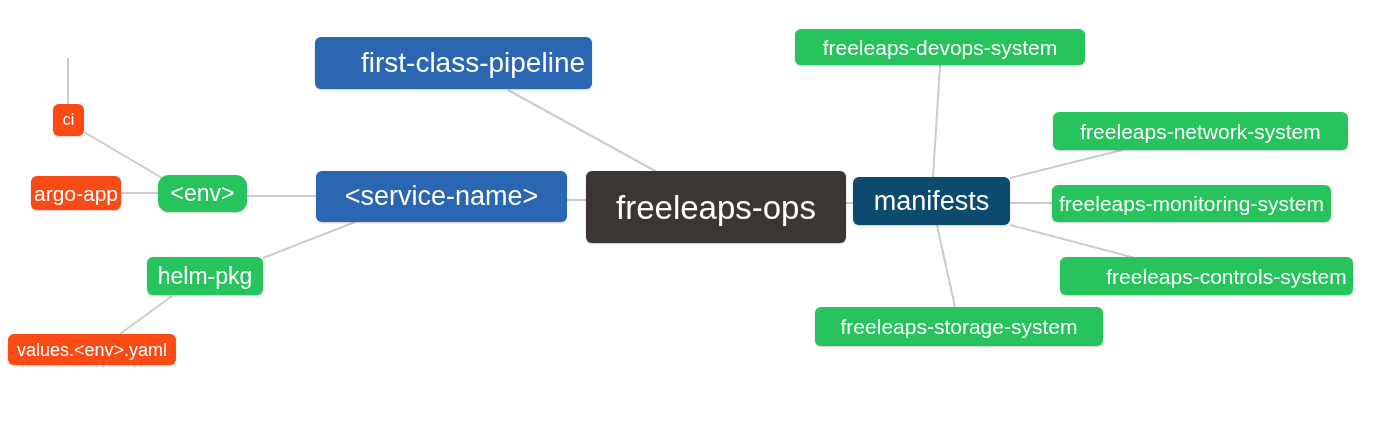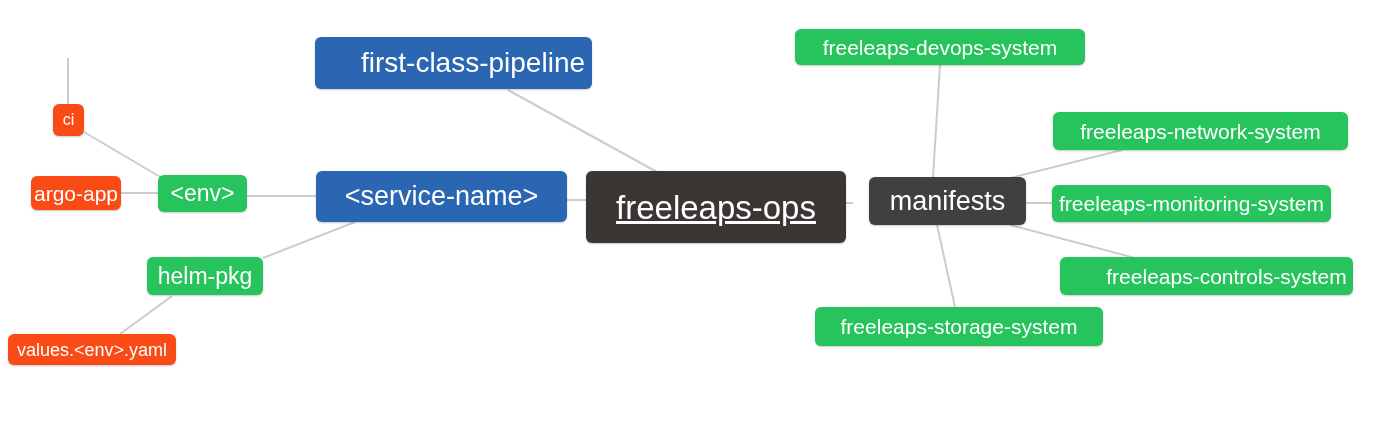--- a/index.html
+++ b/index.html
@@ -32,21 +32,21 @@
   }
   
   .n-jenkinsfile { left: 23px;  top: 28px;  width: 91px;  height: 30px; font-size: 15px; }
   .n-ci          { left: 53px;  top: 104px; width: 31px;  height: 32px; font-size: 16px; }
   .n-argo-app    { left: 31px;  top: 176px; width: 90px;  height: 34px; font-size: 21px; }
   .n-env         { left: 158px; top: 175px; width: 89px;  height: 37px; font-size: 23px; }
   .n-helm-pkg    { left: 147px; top: 257px; width: 116px; height: 38px; font-size: 23px; }
   .n-values      { left: 8px;   top: 334px; width: 168px; height: 31px; font-size: 18px; }
   .n-fcp         { left: 315px; top: 37px;  width: 277px; height: 52px; font-size: 28px; }
   .n-service     { left: 316px; top: 171px; width: 251px; height: 51px; font-size: 27px; }
-  .n-ops         { left: 586px; top: 171px; width: 260px; height: 72px; font-size: 33px; text-decoration: underline; }
+  .n-ops         { left: 586px; top: 171px; width: 260px; height: 72px; font-size: 33px; }
   .n-manifests   { left: 853px; top: 177px; width: 157px; height: 48px; font-size: 27px; }
   .n-devops      { left: 795px; top: 29px;  width: 290px; height: 36px; font-size: 21px; }
   .n-network     { left: 1053px;top: 112px; width: 295px; height: 38px; font-size: 21px; }
   .n-monitoring  { left: 1052px;top: 185px; width: 279px; height: 37px; font-size: 21px; }
   .n-controls    { left: 1060px;top: 257px; width: 293px; height: 38px; font-size: 21px; }
   .n-storage     { left: 815px; top: 307px; width: 288px; height: 39px; font-size: 21px; }
 </style>
 </head>
 <body>
 
@@ -64,26 +64,26 @@
     <line x1="846" y1="203" x2="853" y2="203" style="stroke: rgb(204, 204, 204);"></line>
     <line x1="940" y1="65" x2="933" y2="177" style="stroke: rgb(204, 204, 204);"></line>
     <line x1="1010" y1="178" x2="1122" y2="150" style="stroke: rgb(204, 204, 204);"></line>
     <line x1="1010" y1="203" x2="1052" y2="203" style="stroke: rgb(204, 204, 204);"></line>
     <line x1="1010" y1="225" x2="1135" y2="258" style="stroke: rgb(204, 204, 204);"></line>
     <line x1="937" y1="225" x2="955" y2="307" style="stroke: rgb(204, 204, 204);"></line>
   </svg>
 
   <div class="node n-ci" style="background-color: rgb(250, 75, 22);">ci</div>
   <div class="node n-argo-app" style="background-color: rgb(250, 75, 22);">argo-app</div>
-  <div class="node n-env" style="background-color: rgb(39, 195, 92);">&lt;env&gt;</div>
+  <div class="node n-env" style="background-color: rgb(39, 195, 92); border-radius: 11px;">&lt;env&gt;</div>
   <div class="node n-helm-pkg" style="background-color: rgb(39, 195, 92);">helm-pkg</div>
   <div class="node n-values" style="background-color: rgb(250, 75, 22);">values.&lt;env&gt;.yaml</div>
   <div class="node n-fcp" style="background-color: rgb(42, 102, 178); padding-left: 39px;">first-class-pipeline</div>
   <div class="node n-service" style="background-color: rgb(42, 102, 178);">&lt;service-name&gt;</div>
   <div class="node n-ops" style="background-color: rgb(59, 54, 51);">freeleaps-ops</div>
-  <div class="node n-manifests" style="background-color: #404040; margin-left: 16px;">manifests</div>
+  <div class="node n-manifests" style="background-color: #0c4a6e;">manifests</div>
   <div class="node n-devops" style="background-color: rgb(39, 195, 92);">freeleaps-devops-system</div>
   <div class="node n-network" style="background-color: rgb(39, 195, 92);">freeleaps-network-system</div>
   <div class="node n-monitoring" style="background-color: rgb(39, 195, 92);">freeleaps-monitoring-system</div>
   <div class="node n-controls" style="background-color: rgb(39, 195, 92); padding-left: 40px;">freeleaps-controls-system</div>
   <div class="node n-storage" style="background-color: rgb(39, 195, 92);">freeleaps-storage-system</div>
 
 </div>
 
 </body></html>

